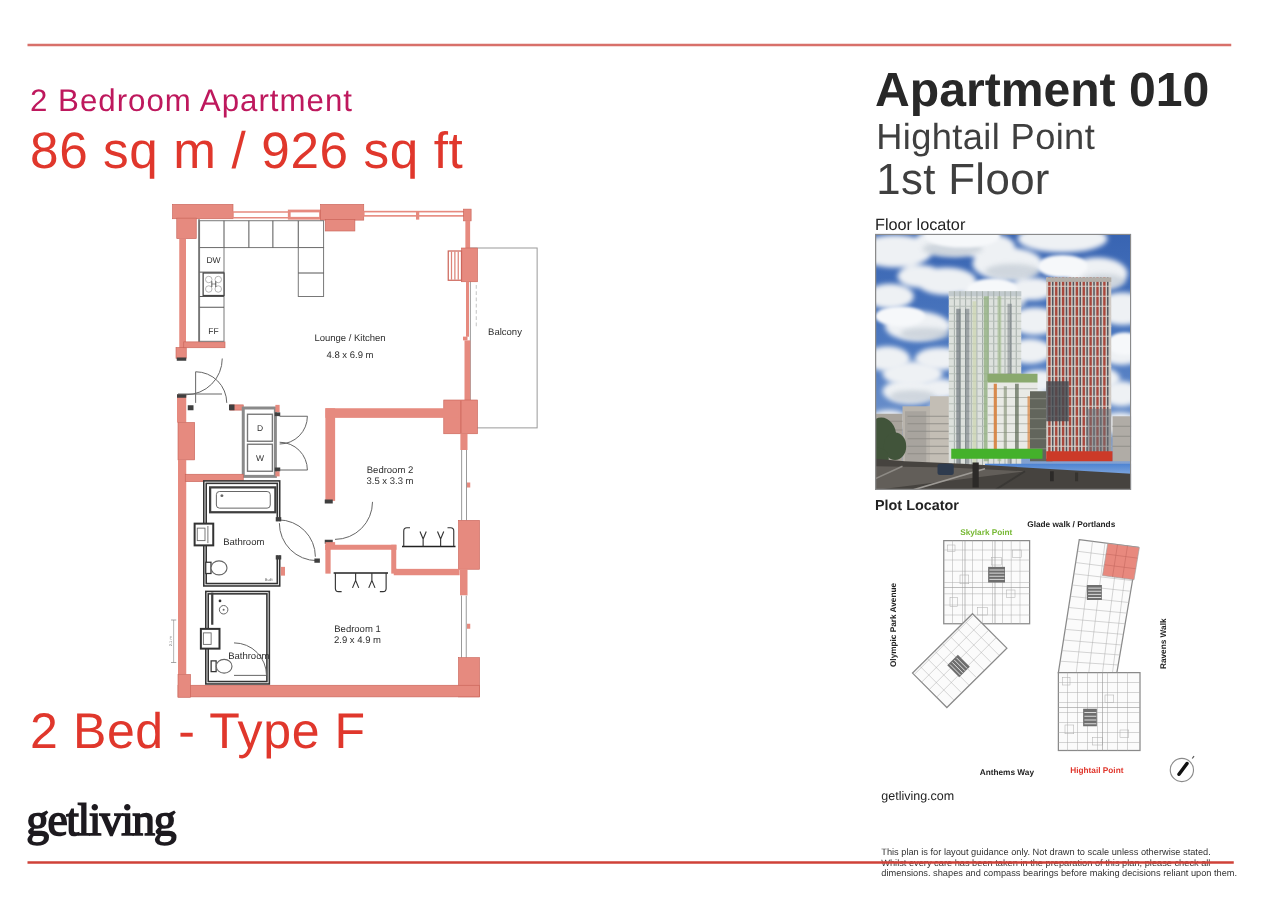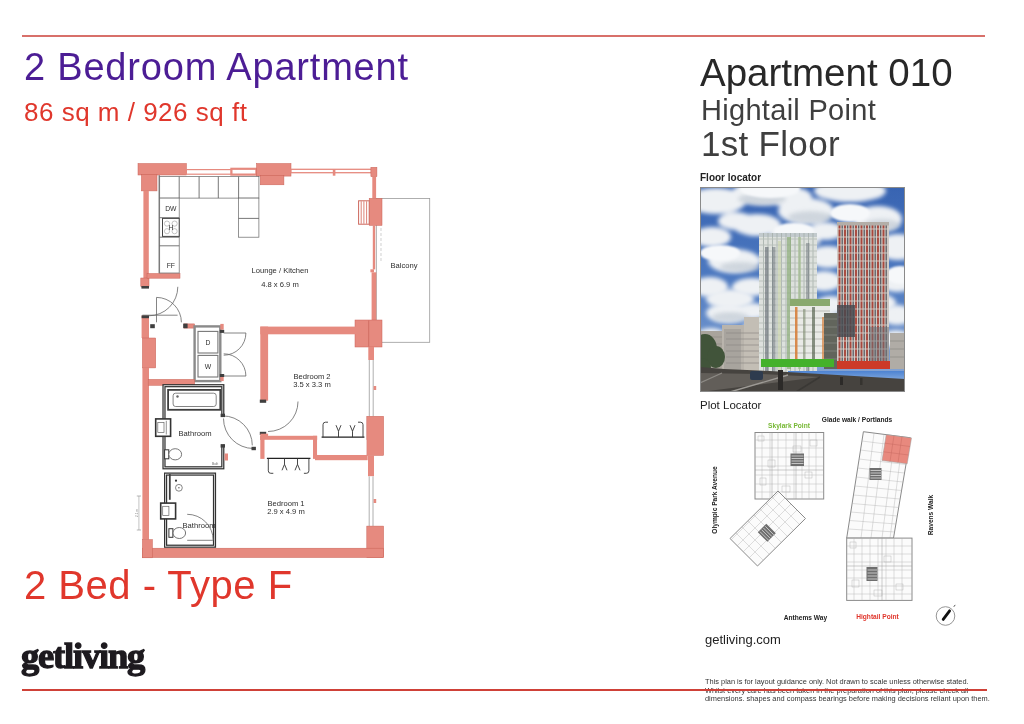--- a/index.html
+++ b/index.html
@@ -4,39 +4,39 @@
 <style>
 html,body{margin:0;padding:0}
 body{width:1024px;height:724px;font-family:"Liberation Sans",sans-serif;background:#fff;position:relative;overflow:hidden}
 .abs{position:absolute}
 </style>
 </head>
 <body>
 
 <div class="abs" style="left:22px;top:35px;width:963px;height:2.4px;background:#d8706a"></div>
 
-<div class="abs" style="left:24px;top:46px;font-size:38px;color:#4c1d95;letter-spacing:0.8px">2 Bedroom Apartment</div>
-
-<div class="abs" style="left:24px;top:97px;font-size:26px;color:#e0372c;letter-spacing:0.5px">86 sq m / 926 sq ft</div>
+<div class="abs" style="left:24px;top:67px;font-size:25px;color:#be185d;letter-spacing:0.8px">2 Bedroom Apartment</div>
+
+<div class="abs" style="left:24px;top:97px;font-size:41px;color:#e0372c;letter-spacing:0.5px">86 sq m / 926 sq ft</div>
 
 <div class="abs" style="left:24px;top:563px;font-size:40px;color:#e0372c;letter-spacing:0.5px">2 Bed - Type F</div>
 
-<div class="abs" style="left:21px;top:634px;font-size:36.5px;color:#1d1a1f;font-family:'Liberation Serif',serif;font-weight:bold;letter-spacing:-1.2px;-webkit-text-stroke:1.3px #1d1a1f">getliving</div>
-
-<div class="abs" style="left:700px;top:50.5px;font-size:38.5px;color:#282828;font-weight:normal;letter-spacing:0px">Apartment 010</div>
+<div class="abs" style="left:21px;top:634px;font-size:36.5px;color:#1d1a1f;font-family:'Liberation Serif',serif;font-weight:normal;letter-spacing:-1.2px;-webkit-text-stroke:1.3px #1d1a1f">getliving</div>
+
+<div class="abs" style="left:700px;top:50.5px;font-size:38.5px;color:#282828;font-weight:bold;letter-spacing:0px">Apartment 010</div>
 
 <div class="abs" style="left:701px;top:94px;font-size:29px;color:#3f3f3f;letter-spacing:0.3px">Hightail Point</div>
 
 <div class="abs" style="left:701px;top:123.5px;font-size:35px;color:#3f3f3f;letter-spacing:0.3px">1st Floor</div>
 
-<div class="abs" style="left:700px;top:172px;font-size:10px;color:#222;font-weight:bold">Floor locator</div>
-
-<div class="abs" style="left:700px;top:399px;font-size:11.5px;color:#222;font-weight:normal">Plot Locator</div>
-
-<div class="abs" style="left:705px;top:632px;font-size:13px;color:#222">getliving.com</div>
+<div class="abs" style="left:700px;top:172px;font-size:13px;color:#222;font-weight:normal">Floor locator</div>
+
+<div class="abs" style="left:700px;top:399px;font-size:11.5px;color:#222;font-weight:bold">Plot Locator</div>
+
+<div class="abs" style="left:705px;top:632px;font-size:10px;color:#222">getliving.com</div>
 
 <div class="abs" style="left:705px;top:678px;font-size:7.4px;color:#333;line-height:8.6px">This plan is for layout guidance only. Not drawn to scale unless otherwise stated.<br>Whilst every care has been taken in the preparation of this plan, please check all<br>dimensions. shapes and compass bearings before making decisions reliant upon them.</div>
 
 <div class="abs" style="left:22px;top:689px;width:965px;height:1.8px;background:#cf4138"></div>
 <svg class="abs" style="left:0;top:0" width="1024" height="724" viewBox="0 0 1024 724">
 <defs>
 <style>
 .w{fill:#e68a7f;stroke:#c96257;stroke-width:0.5}
 .wn{fill:#e68a7f}
 .thin{fill:none;stroke:#555;stroke-width:0.8}

